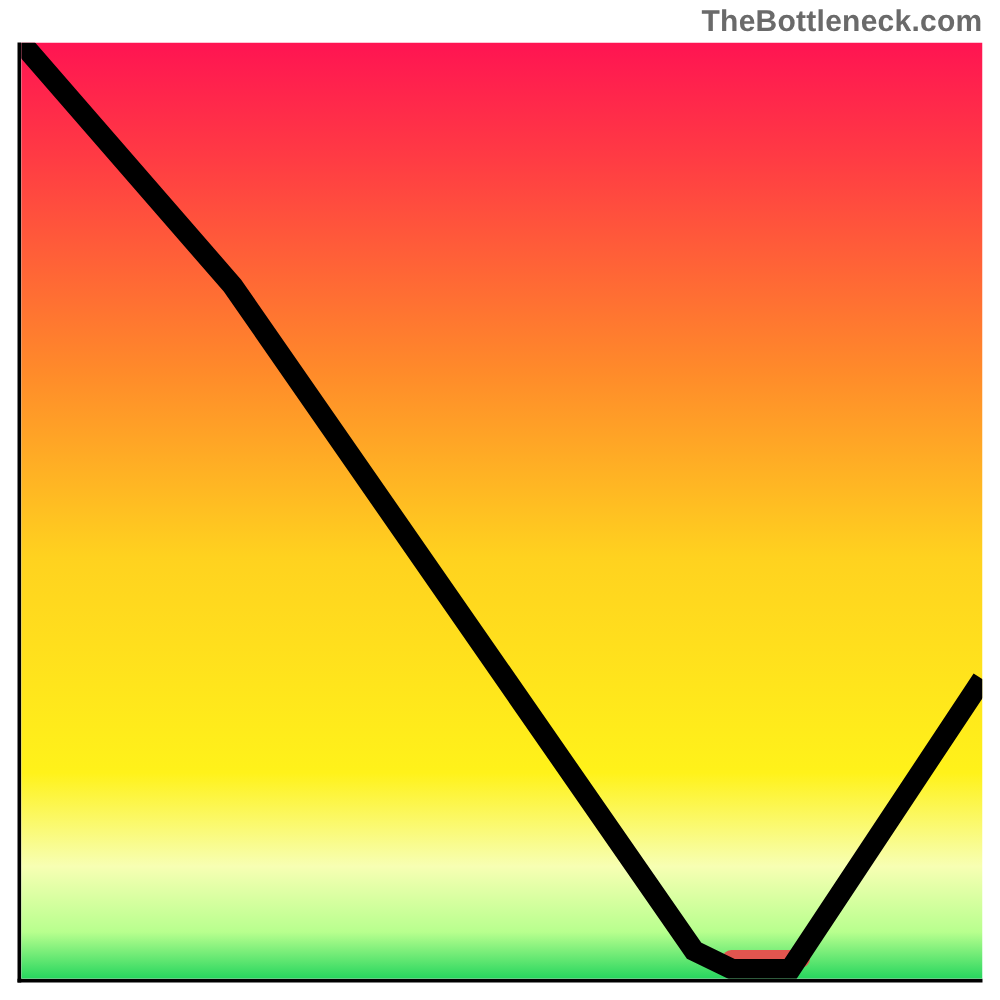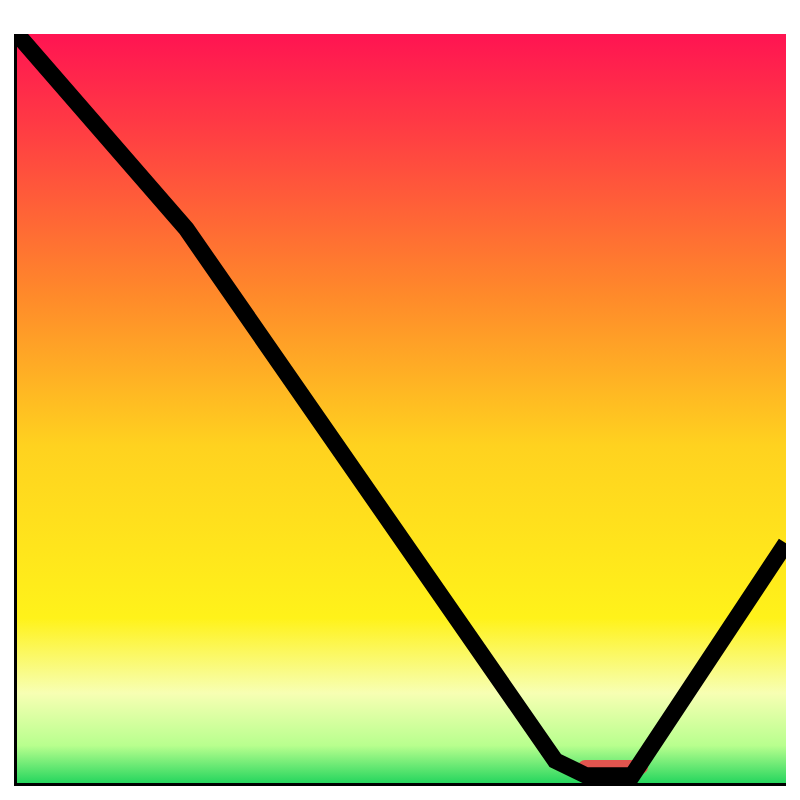--- a/index.html
+++ b/index.html
@@ -55,20 +55,21 @@
     fill: none;
     stroke: #000;
     stroke-width: 2.2;
   }
 </style>
 </head>
 <body>
 
 <div class="canvas">
 
+  <div class="watermark">TheBottleneck.com</div>
 
   <div class="plot-area">
 
     <div class="gradient" style="background: linear-gradient(rgb(255, 20, 82) 0%, rgb(255, 58, 68) 12%, rgb(255, 138, 42) 35%, rgb(255, 210, 31) 55%, rgb(255, 242, 26) 78%, rgb(247, 255, 179) 88%, rgb(184, 255, 142) 95%, rgb(38, 214, 94) 100%);"></div>
 
     <div class="optimum-marker" style="left: 73%; width: 9%; bottom: 1.2%;"></div>
 
     <svg class="curve" viewBox="0 0 100 100" preserveAspectRatio="none">
       <path d="M0 0 L22 26 L70 97 L74 99 L80 99 L100 68"></path>
     </svg>

